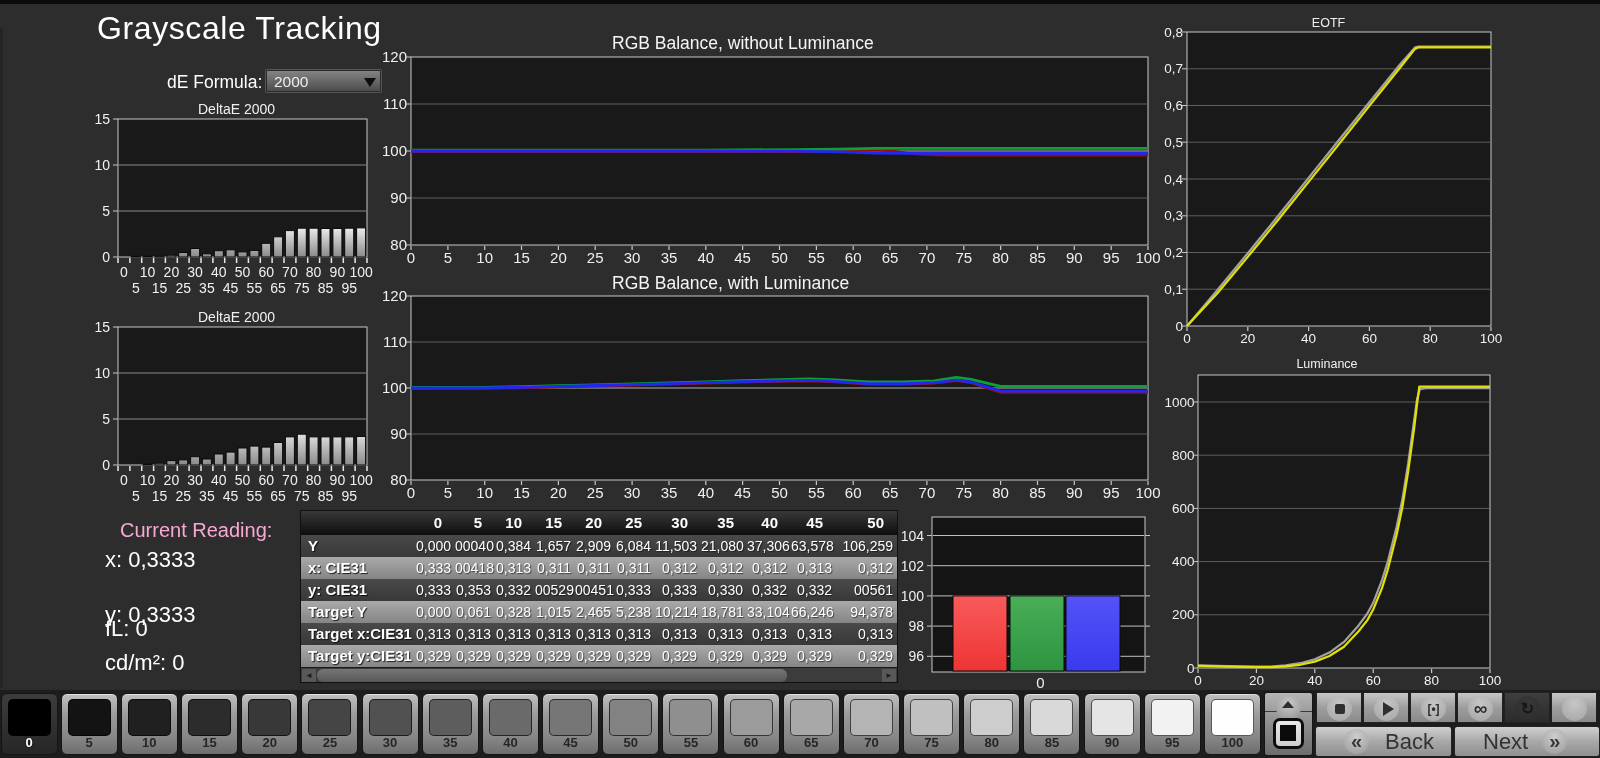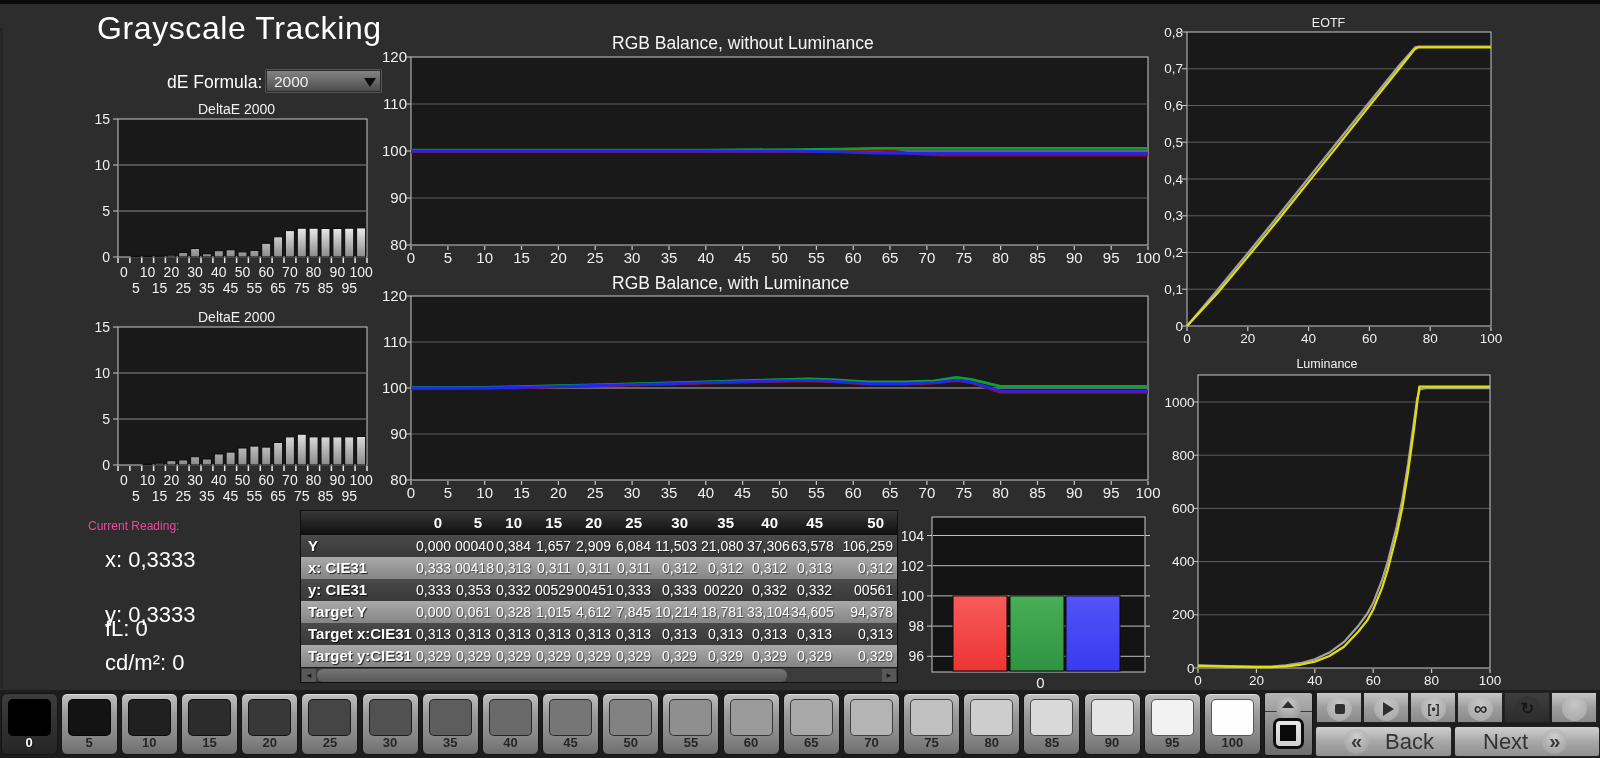--- a/index.html
+++ b/index.html
@@ -2,21 +2,21 @@
 <html><head><meta charset="utf-8"><style>
 *{margin:0;padding:0;box-sizing:border-box}
 html,body{width:1600px;height:758px;background:#2d2d2d;overflow:hidden;font-family:"Liberation Sans",sans-serif}
 .topbar{position:absolute;left:0;top:0;width:1600px;height:4px;background:#0b0b0b}
 .leftbar{position:absolute;left:0;top:28px;width:3px;height:660px;background:#252525}
 .title{position:absolute;left:97px;top:10px;font-size:32px;color:#fff;letter-spacing:0.6px}
 .delab{position:absolute;left:167px;top:72px;font-size:17.5px;color:#fff}
 .dd{position:absolute;left:266px;top:70px;width:115px;height:22px;background:linear-gradient(180deg,#828282,#6e6e6e 40%,#4c4c4c);border:1px solid #2a2a2a;border-radius:1px;box-shadow:0 0 0 1px #555}
 .dd span{position:absolute;left:7px;top:2px;font-size:15.5px;color:#ececec}
 .ddarr{position:absolute;right:4px;top:7px;width:0;height:0;border-left:6.5px solid transparent;border-right:6.5px solid transparent;border-top:9px solid #0d0d0d}
-.cur{position:absolute;left:88px;top:519px;color:#ec4899;font-size:12px}
+.cur{position:absolute;left:120px;top:519px;color:#f9a8d4;font-size:20px}
 .reading{position:absolute;left:105px;color:#fff;font-size:22px}
 .tbl{position:absolute;left:300px;top:510px;width:598px;border:1px solid #101010;background:#2a2a2a}
 .thead{display:flex;height:24px;background:linear-gradient(180deg,#383838,#0e0e0e);}
 .thead .lc{width:112px}
 .hc{color:#fff;font-weight:bold;font-size:15px;text-align:right;padding-right:13px;line-height:24px;white-space:nowrap}
 .trow{display:flex;height:22px}
 .trow.dark{background:linear-gradient(180deg,#4a4a4a,#383838)}
 .trow.light{background:linear-gradient(180deg,#a9a9a9,#858585)}
 .trow .lc{width:112px;color:#fff;font-weight:bold;font-size:15px;padding-left:7px;line-height:22px;white-space:nowrap;text-shadow:1px 1px 1px rgba(0,0,0,0.8)}
 .vc{color:#fff;font-size:14px;text-align:right;padding-right:4px;line-height:22px;white-space:nowrap;text-shadow:1px 1px 1px rgba(0,0,0,0.55)}
@@ -501,37 +501,37 @@
     </div>
     <div class="trow dark">
       <div class="lc">y: CIE31</div>
       <div class="vc" style="width:42px">0,333</div>
       <div class="vc" style="width:40px">0,353</div>
       <div class="vc" style="width:40px">0,332</div>
       <div class="vc" style="width:40px">00529</div>
       <div class="vc" style="width:40px">00451</div>
       <div class="vc" style="width:40px">0,333</div>
       <div class="vc" style="width:46px">0,333</div>
-      <div class="vc" style="width:46px">00220</div>
+      <div class="vc" style="width:46px">0,330</div>
       <div class="vc" style="width:44px">0,332</div>
       <div class="vc" style="width:45px">0,332</div>
       <div class="vc" style="width:61px">00561</div>
     </div>
     <div class="trow light">
       <div class="lc">Target Y</div>
       <div class="vc" style="width:42px">0,000</div>
       <div class="vc" style="width:40px">0,061</div>
       <div class="vc" style="width:40px">0,328</div>
       <div class="vc" style="width:40px">1,015</div>
-      <div class="vc" style="width:40px">4,612</div>
-      <div class="vc" style="width:40px">7,845</div>
+      <div class="vc" style="width:40px">2,465</div>
+      <div class="vc" style="width:40px">5,238</div>
       <div class="vc" style="width:46px">10,214</div>
       <div class="vc" style="width:46px">18,781</div>
       <div class="vc" style="width:44px">33,104</div>
-      <div class="vc" style="width:45px">34,605</div>
+      <div class="vc" style="width:45px">66,246</div>
       <div class="vc" style="width:61px">94,378</div>
     </div>
     <div class="trow dark">
       <div class="lc">Target x:CIE31</div>
       <div class="vc" style="width:42px">0,313</div>
       <div class="vc" style="width:40px">0,313</div>
       <div class="vc" style="width:40px">0,313</div>
       <div class="vc" style="width:40px">0,313</div>
       <div class="vc" style="width:40px">0,313</div>
       <div class="vc" style="width:40px">0,313</div>

